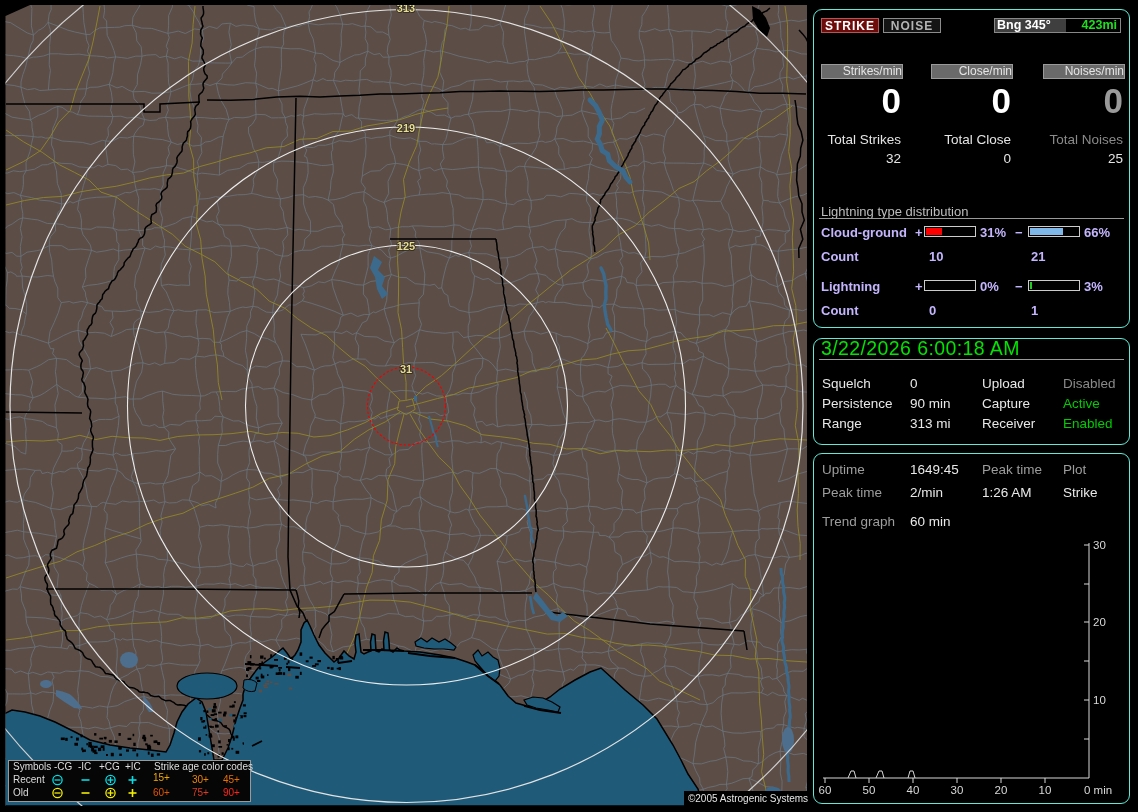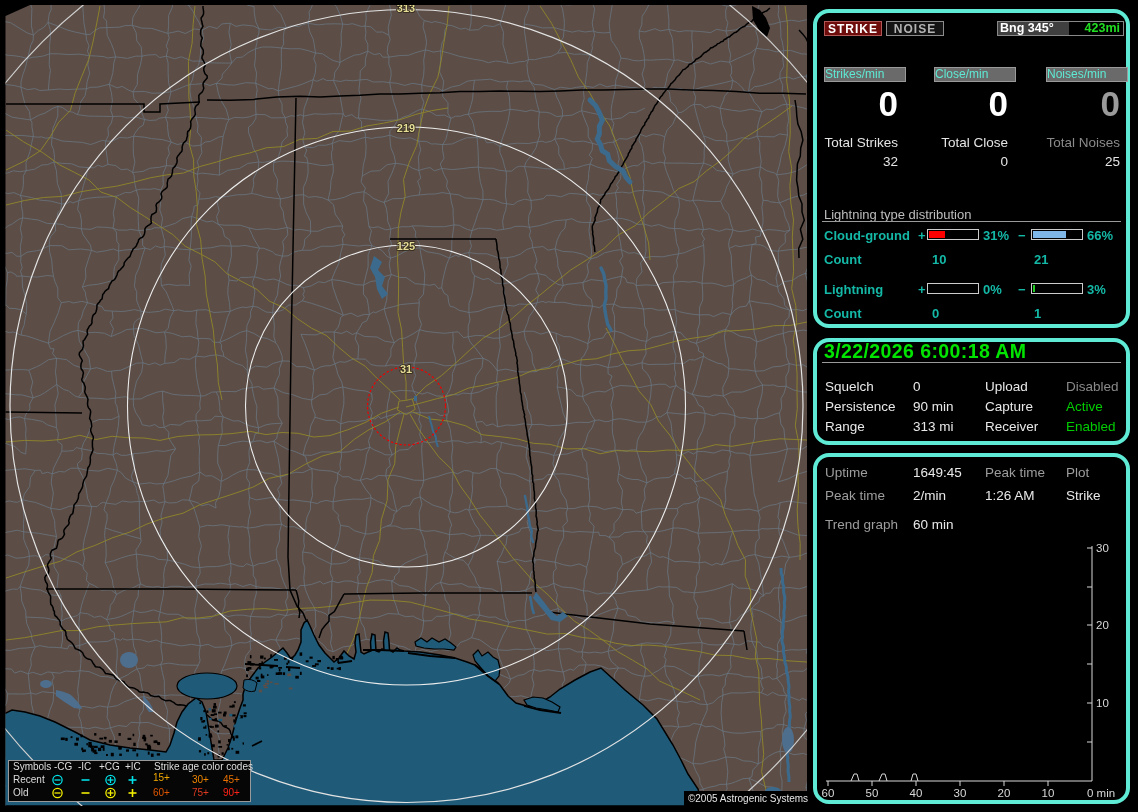--- a/index.html
+++ b/index.html
@@ -1,31 +1,31 @@
 <!DOCTYPE html>
 <html><head><meta charset="utf-8"><style>
 *{margin:0;padding:0;box-sizing:border-box}
 html,body{width:1138px;height:812px;background:#000;overflow:hidden;position:relative;font-family:"Liberation Sans",sans-serif}
-.panel{position:absolute;border:4px solid #5eead4;border-radius:16px;background:#000;color:#e8e8e8}
+.panel{position:absolute;border:1px solid #5eead4;border-radius:9px;background:#000;color:#e8e8e8}
 .btn{position:absolute;width:58px;height:15px;font-size:12px;font-weight:bold;text-align:center;line-height:14px;letter-spacing:1px}
 .strike{background:#6e0c0c;border:1px solid #b05858;color:#fff}
 .noise{background:#141414;border:1px solid #8c8c8c;color:#b4b4b4}
 .bngbox{position:absolute;width:127px;height:15px;font-size:12.5px;font-weight:bold;border:1px solid #888;line-height:13px;white-space:nowrap;display:flex}
 .bng1{background:#3f3f3f;color:#fff;height:13px;padding-left:2px;flex:0 0 71px}
 .bng2{background:#000;color:#21dd21;height:13px;flex:1;text-align:right;padding-right:3px}
-.mlab{position:absolute;width:82px;height:15px;background:#6a6a6a;border:1px solid #9a9a9a;color:#5eead4;font-size:12px;text-align:left;line-height:13px}
+.mlab{position:absolute;width:82px;height:15px;background:#6a6a6a;border:1px solid #9a9a9a;color:#e5e5e5;font-size:12px;text-align:right;line-height:13px}
 .bigzero{position:absolute;font-size:35px;font-weight:bold;color:#fff;line-height:34px}
 .bigzero.gray{color:#9a9a9a}
 .tot{position:absolute;font-size:13.5px;color:#e4e4e4;white-space:nowrap}
 .tot.gray{color:#8a8a8a}
 .ltd{position:absolute;font-size:13px;color:#bdbdbd}
 .hr{position:absolute;height:1px;background:#9a9a9a}
-.row{position:absolute;left:0;right:0;height:16px;font-size:13px;color:#14b8a6}
+.row{position:absolute;left:0;right:0;height:16px;font-size:13px;color:#c4b5fd}
 .pbar{position:absolute;width:52px;height:11px;border:1px solid #ccc;background:#000;top:1px}
-.datetime{position:absolute;left:7px;top:-2px;font-size:19.5px;font-weight:bold;color:#00e400;letter-spacing:0.4px}
+.datetime{position:absolute;left:7px;top:-2px;font-size:19.5px;font-weight:normal;color:#00e400;letter-spacing:0.4px}
 .srow{position:absolute;left:0;right:0;height:16px;font-size:13.5px;color:#e8e8e8}
 .srow .c1{position:absolute;left:8px}
 .srow .c2{position:absolute;left:96px}
 .srow .c3{position:absolute;left:168px}
 .srow .c4{position:absolute;left:249px}
 .dim{color:#8a8a8a}
 .dim2{color:#9d9d9d}
 .grn{color:#00cc00}
 .legend{position:absolute;left:8px;top:760px;width:243px;height:42px;background:#060606;border:1px solid #9a9a9a;font-size:10px;color:#dcdcdc}
 .legend span{position:absolute;white-space:nowrap}

